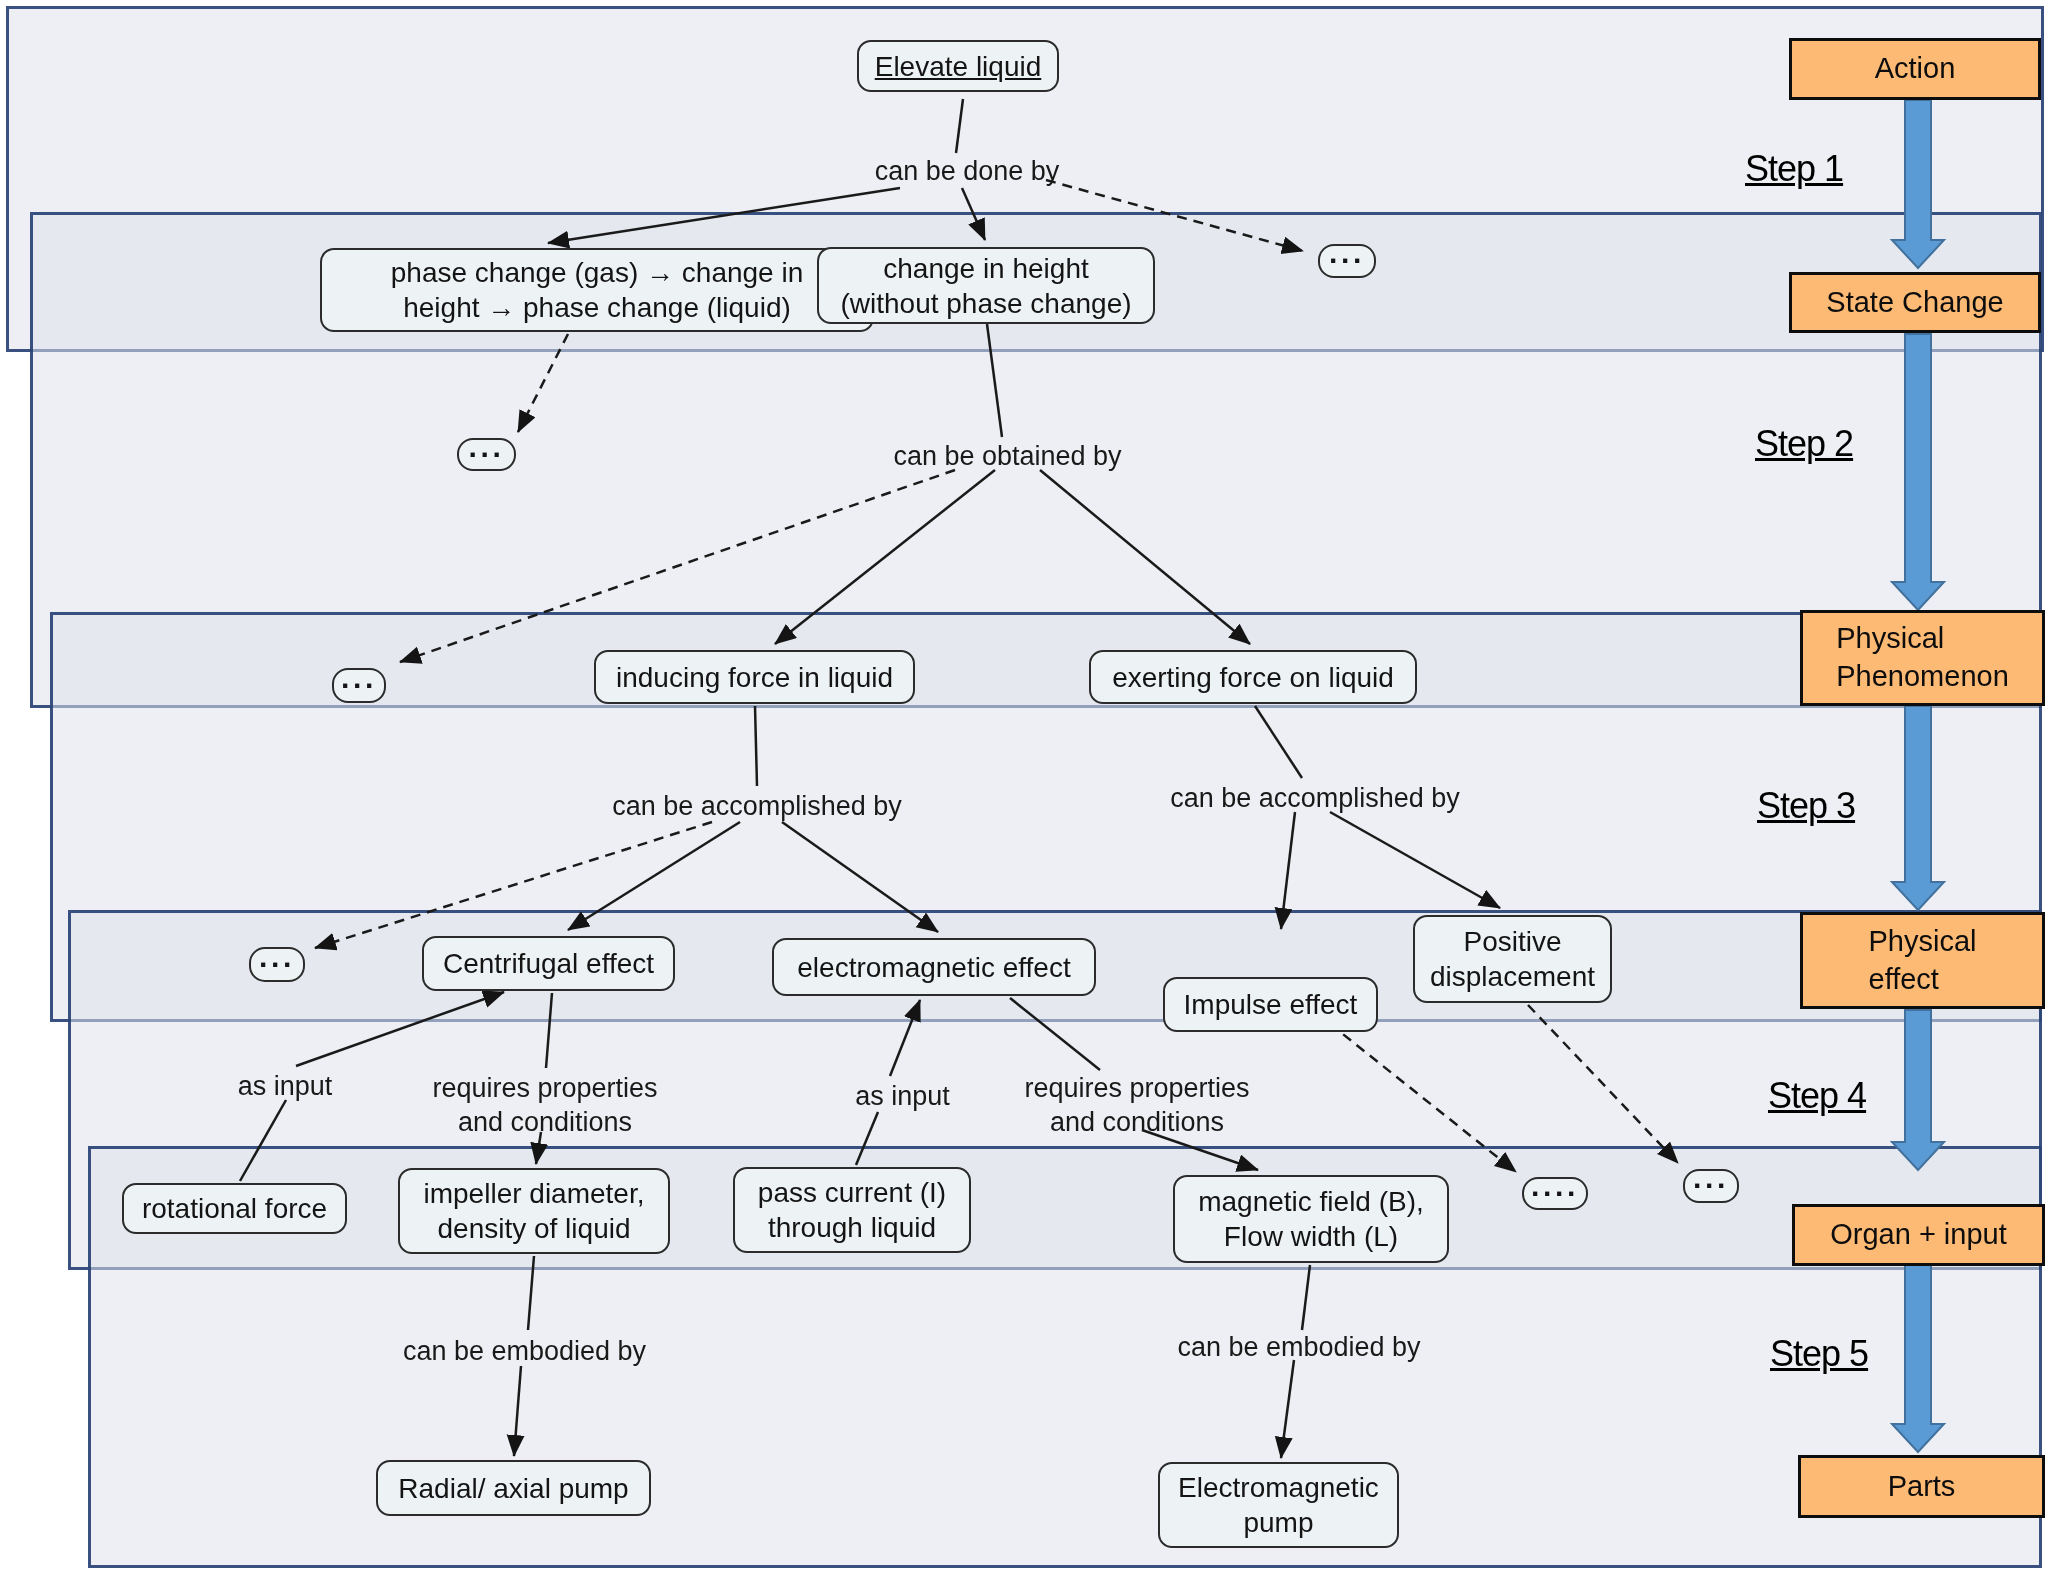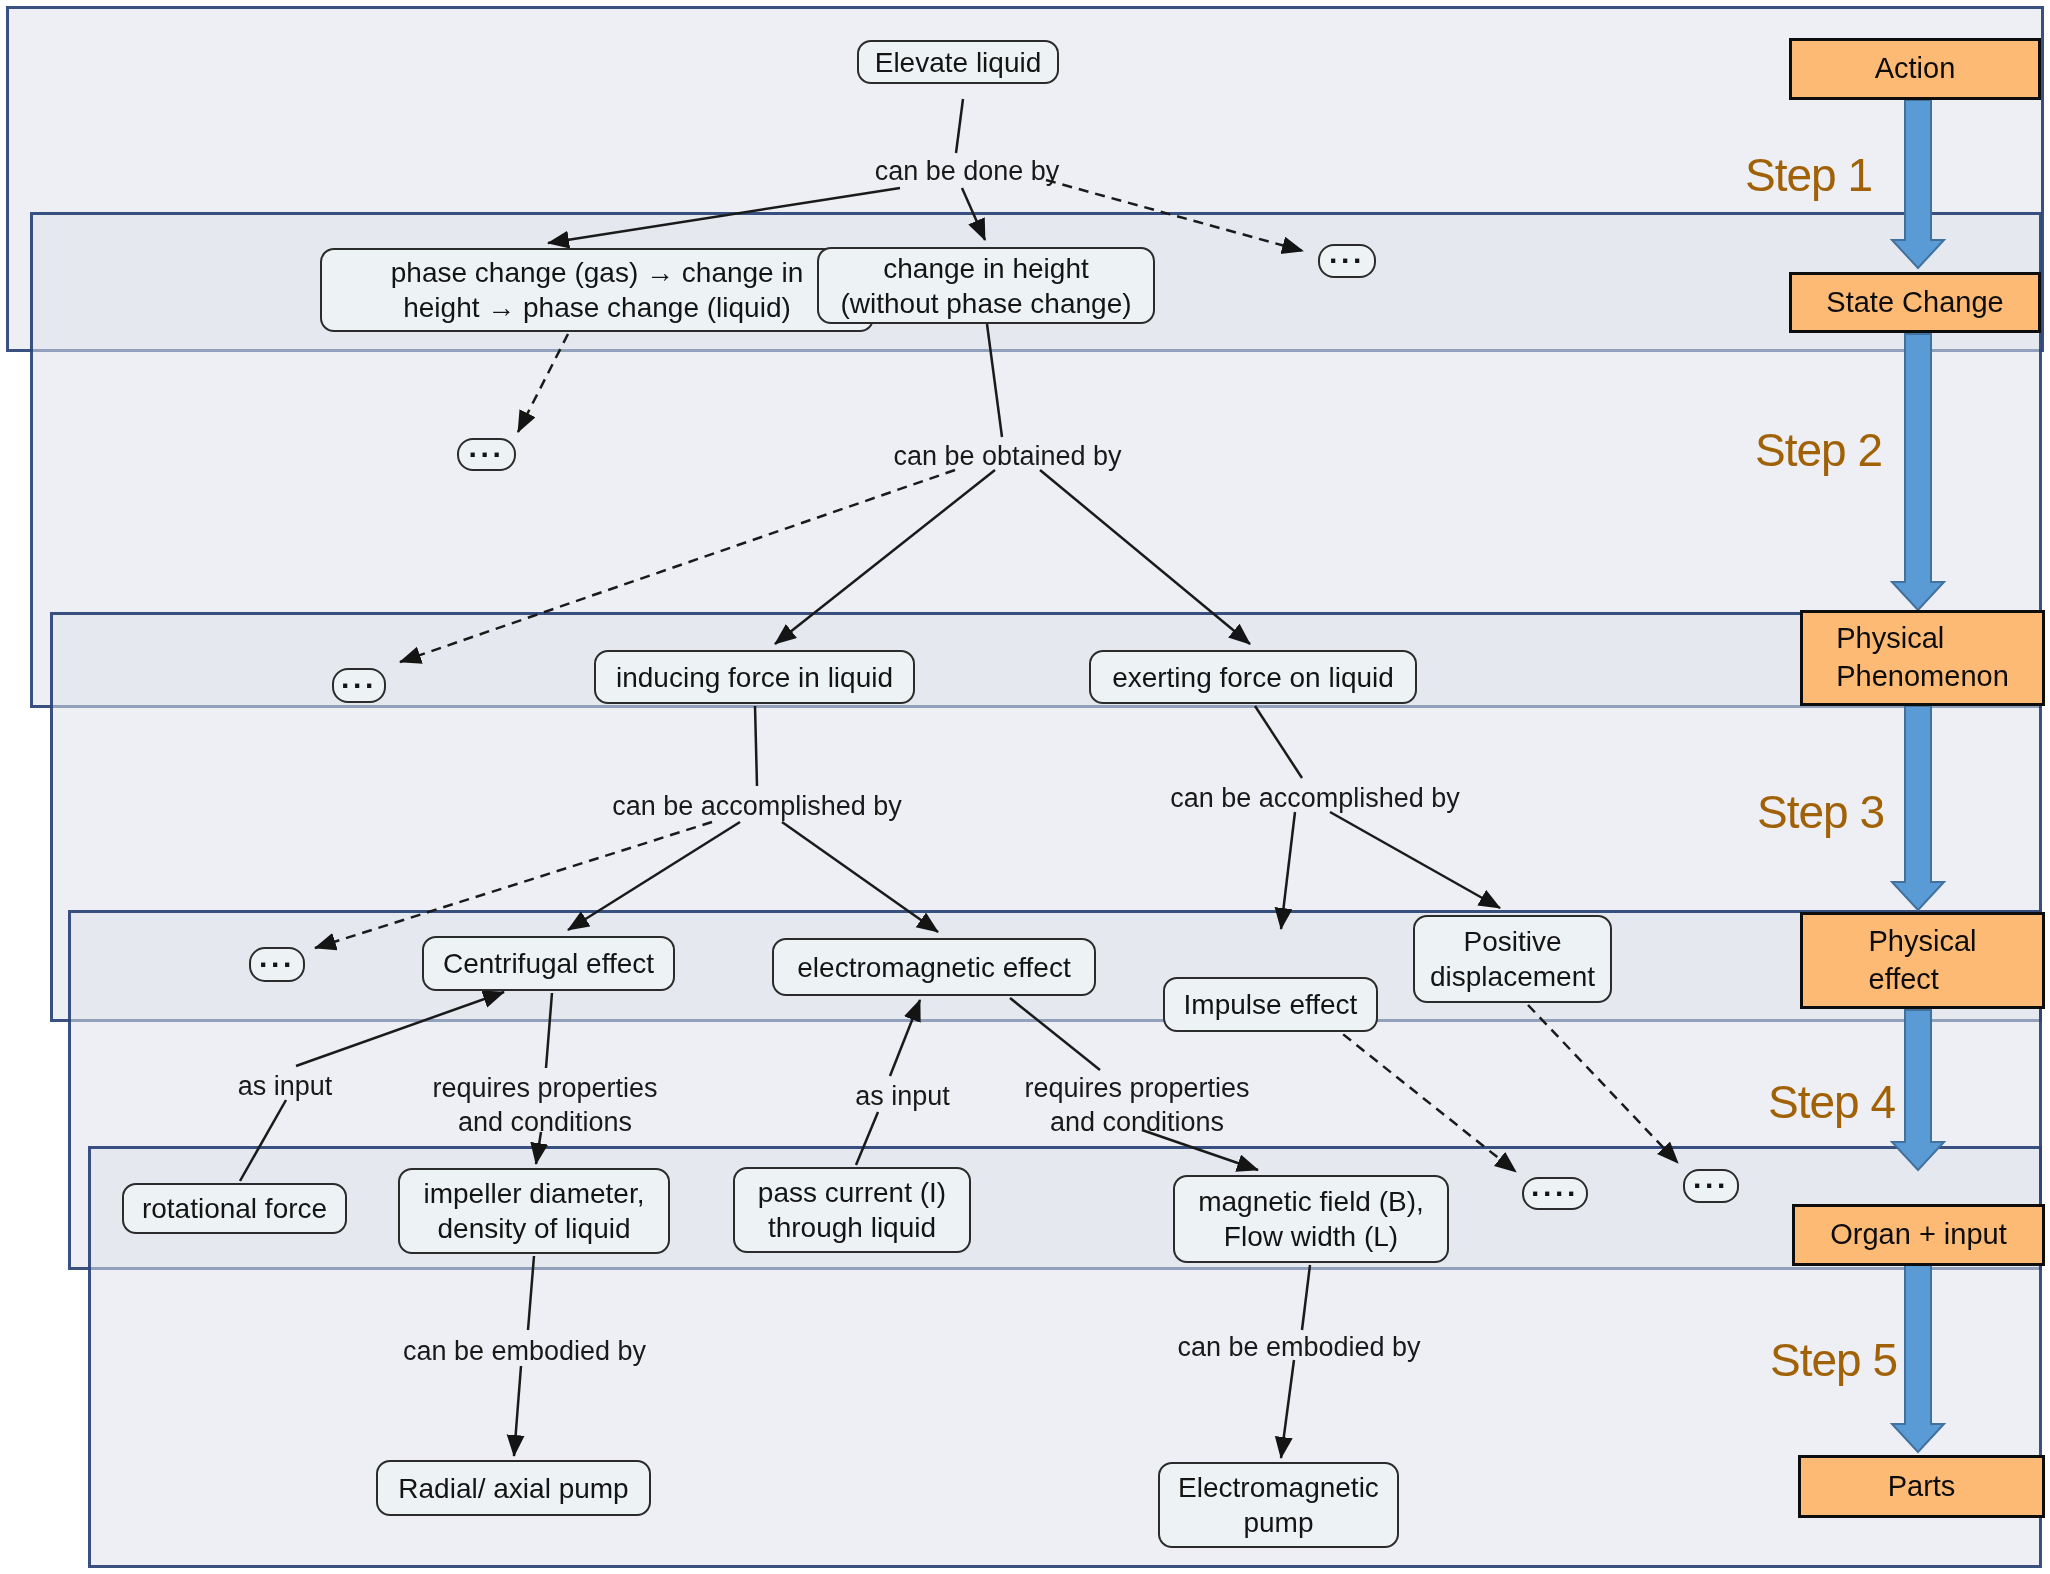--- a/index.html
+++ b/index.html
@@ -21,22 +21,22 @@
     padding:2px 6px;
   }
   .dots{border-radius:16px;font-size:30px;font-weight:bold;letter-spacing:2px;padding:0;line-height:1;}
   .rbox{
     position:absolute;box-sizing:border-box;z-index:4;
     background:#fdba74;border:3.5px solid #0d0d0d;
     display:flex;align-items:center;justify-content:center;text-align:left;
     font-size:29px;line-height:1.3;white-space:pre-line;color:#0d0d0d;
   }
   .step{
-    position:absolute;z-index:3;font-size:46px;font-weight:500;color:#a16207;
-    letter-spacing:-1px;white-space:nowrap;
+    position:absolute;z-index:3;font-size:36px;font-weight:500;color:#000000;
+    letter-spacing:-1px;white-space:nowrap;text-decoration:underline;
   }
   .elabel{
     position:absolute;z-index:3;font-size:27px;line-height:1.25;color:#191919;
     text-align:center;white-space:pre-line;
   }
 </style>
 </head>
 <body>
 
 <div id="canvas">
@@ -100,21 +100,21 @@
 
     <g fill="#5b9bd5" stroke="#41719c" stroke-width="2">
       <path d="M1905,100 L1931,100 L1931,240 L1944,240 L1918,268 L1892,240 L1905,240 Z"></path>
       <path d="M1905,334 L1931,334 L1931,582 L1944,582 L1918,610 L1892,582 L1905,582 Z"></path>
       <path d="M1905,706 L1931,706 L1931,882 L1944,882 L1918,910 L1892,882 L1905,882 Z"></path>
       <path d="M1905,1010 L1931,1010 L1931,1142 L1944,1142 L1918,1170 L1892,1142 L1905,1142 Z"></path>
       <path d="M1905,1234 L1931,1234 L1931,1424 L1944,1424 L1918,1452 L1892,1424 L1905,1424 Z"></path>
     </g>
   </svg>
 
-  <div class="node" style="left:857px;top:40px;width:202px;height:44px;">Elevate liquid</div>
+  <div class="node" style="left:857px;top:40px;width:202px;height:52px;text-decoration:underline;">Elevate liquid</div>
   <div class="node" style="left:320px;top:248px;width:554px;height:84px;">phase change (gas) → change in
 height → phase change (liquid)</div>
   <div class="node" style="left:817px;top:247px;width:338px;height:77px;">change in height
 (without phase change)</div>
   <div class="node dots" style="left:1318px;top:244px;width:58px;height:34px;">···</div>
   <div class="node dots" style="left:457px;top:438px;width:59px;height:33px;">···</div>
   <div class="node dots" style="left:332px;top:668px;width:54px;height:35px;">···</div>
   <div class="node" style="left:594px;top:650px;width:321px;height:54px;">inducing force in liquid</div>
   <div class="node" style="left:1089px;top:650px;width:328px;height:54px;">exerting force on liquid</div>
   <div class="node dots" style="left:249px;top:947px;width:56px;height:35px;">···</div>

